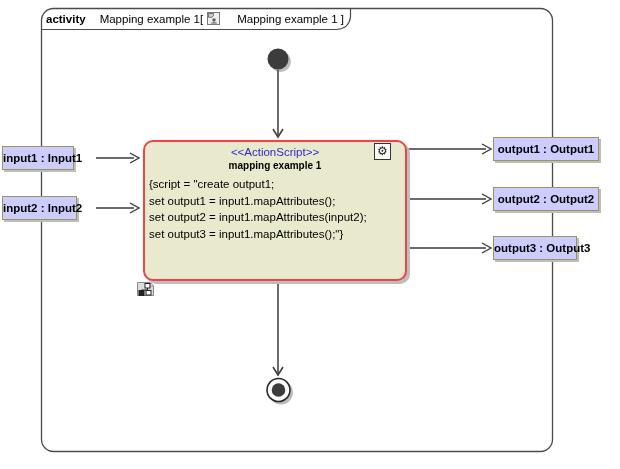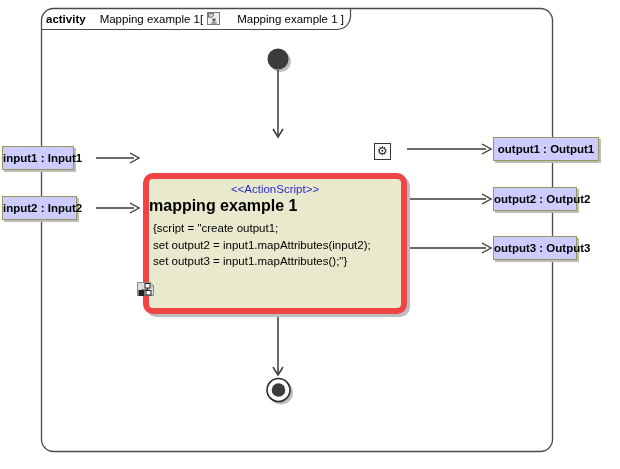--- a/index.html
+++ b/index.html
@@ -14,38 +14,37 @@
     position:absolute;left:46px;top:12px;z-index:2;
     font-size:11.5px;white-space:nowrap;line-height:15px;
   }
   .frame-header .kw{font-weight:bold;}
   .frame-header .part{margin-left:14px;}
   .hdr-icon{display:inline-block;vertical-align:-2px;margin:0 3px 0 4px;}
 
   
   .action-node{
     position:absolute;left:143px;top:140px;width:264px;height:141px;z-index:2;
-    box-sizing:border-box;background:#E9E9CE;border:6px solid #ef4444;border-radius:10px;
+    box-sizing:border-box;background:#E9E9CE;border:2px solid #ef4444;border-radius:10px;
     box-shadow:3px 3px 0 #BDBDBD;
-    margin-top:33px;
   }
   .action-node .stereotype{margin-top:4px;text-align:center;font-size:11.5px;color:#2A2ACB;}
-  .action-node .node-name{margin-top:2px;text-align:left;font-size:16px;font-weight:bold;}
+  .action-node .node-name{margin-top:2px;text-align:center;font-size:10px;font-weight:bold;}
   .action-node .script{margin-top:5px;padding:0 4px;font-size:11.5px;line-height:16.5px;white-space:nowrap;}
 
   
   .pin{
     position:absolute;z-index:3;box-sizing:border-box;height:24px;
     background:#CCCCFF;border:1px solid #97975C;box-shadow:2px 2px 0 #BDBDBD;
     font-size:11.5px;font-weight:bold;text-align:center;line-height:22px;white-space:nowrap;
   }
   .pin-in1{left:2px;top:146px;width:72px;}
   .pin-in2{left:2px;top:196px;width:75px;text-align:center;}
   .pin-out1{left:493px;top:137px;width:106px;}
-  .pin-out2{left:493px;top:187px;width:84px;}
+  .pin-out2{left:493px;top:187px;width:106px;}
   .pin-out3{left:493px;top:236px;width:84px;}
 
   
   .gear-box{
     position:absolute;left:374px;top:143px;width:17px;height:17px;z-index:4;
     box-sizing:border-box;background:#FAFAFA;border:1px solid #333;
     font-size:12px;line-height:15px;text-align:center;color:#222;cursor:default;
   }
   .rake-box{position:absolute;left:137px;top:280px;z-index:4;}
 </style>
@@ -113,20 +112,21 @@
         <line x1="7" y1="9.2" x2="7" y2="11" stroke="#5A5A5A" stroke-width="1"></line>
         <line x1="4.2" y1="11" x2="9.8" y2="11" stroke="#5A5A5A" stroke-width="1"></line>
       </svg></span><span class="part">Mapping example 1 ]</span>
   </div>
 
   <div class="action-node">
     <div class="stereotype">&lt;&lt;ActionScript&gt;&gt;</div>
     <div class="node-name">mapping example 1</div>
     <div class="script">
       <div>{script = "create output1;</div>
+      <div>set output1 = input1.mapAttributes();</div>
       <div>set output2 = input1.mapAttributes(input2);</div>
       <div>set output3 = input1.mapAttributes();"}</div>
     </div>
   </div>
 
   <div class="gear-box">⚙</div>
 
   <div class="rake-box">
     <svg width="19" height="17" viewBox="0 0 19 17">
       <path d="M0.5 2.5 H13 L16.5 6 V15.5 H0.5 Z" fill="#DCDCDC" stroke="#888"></path>

